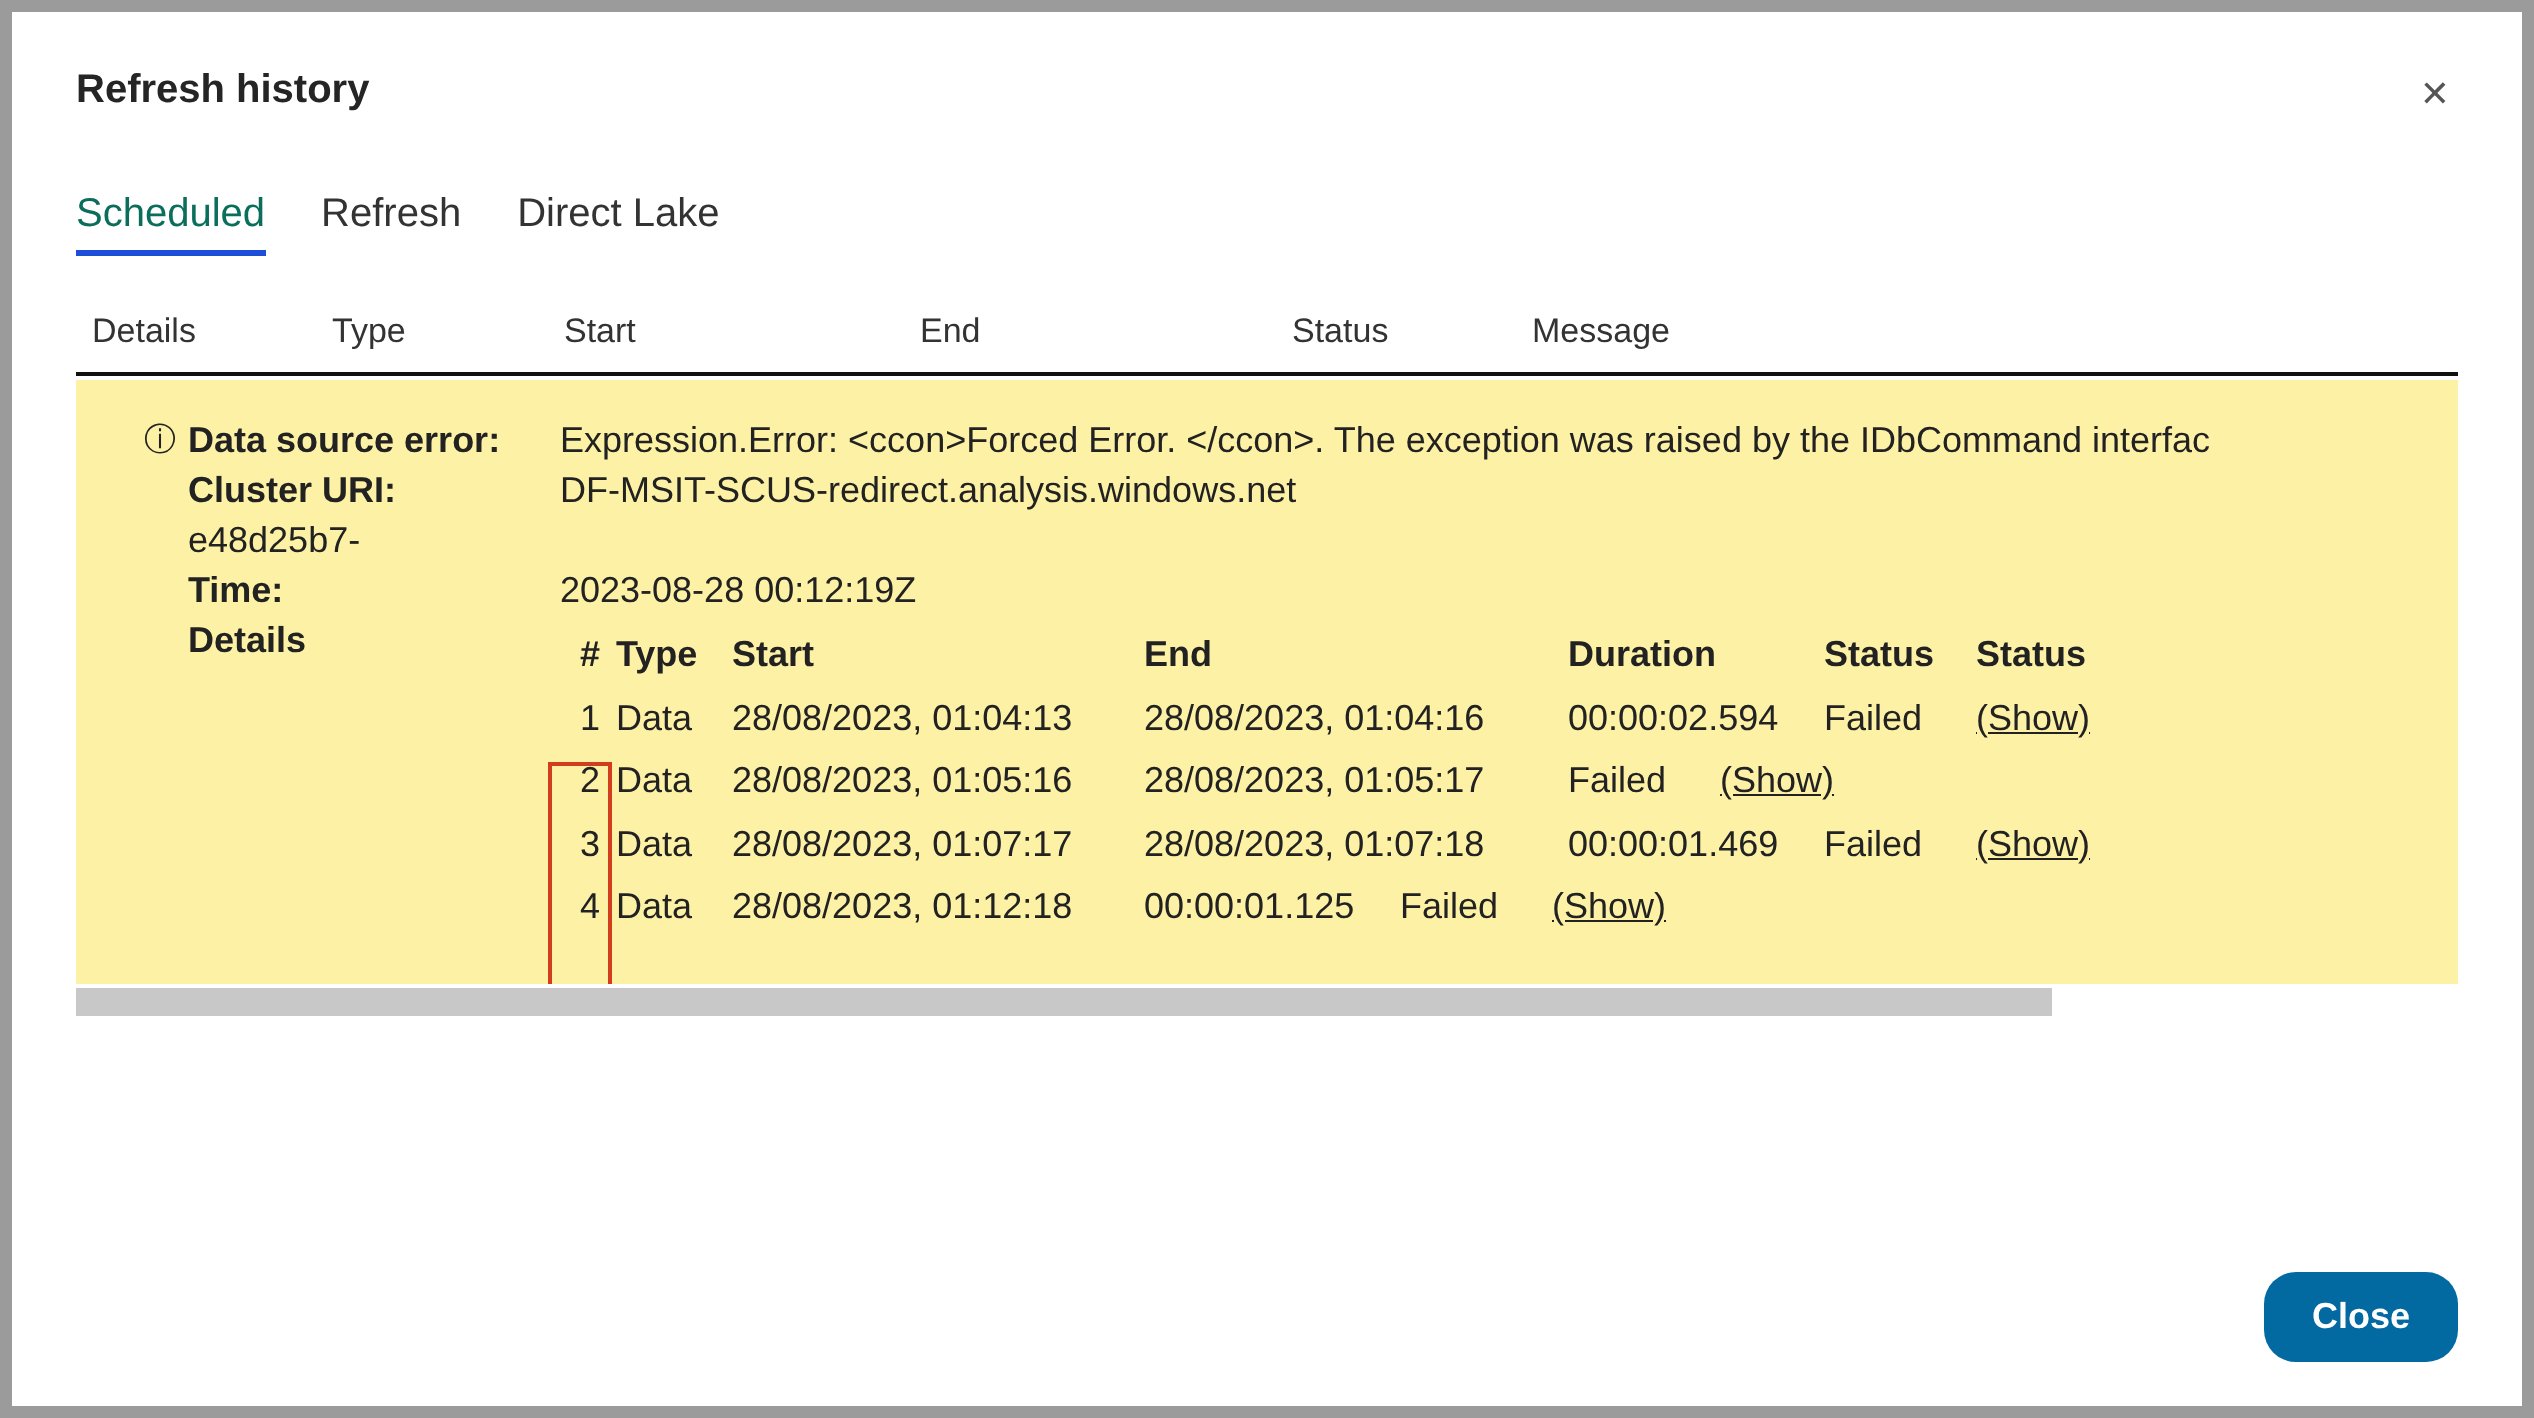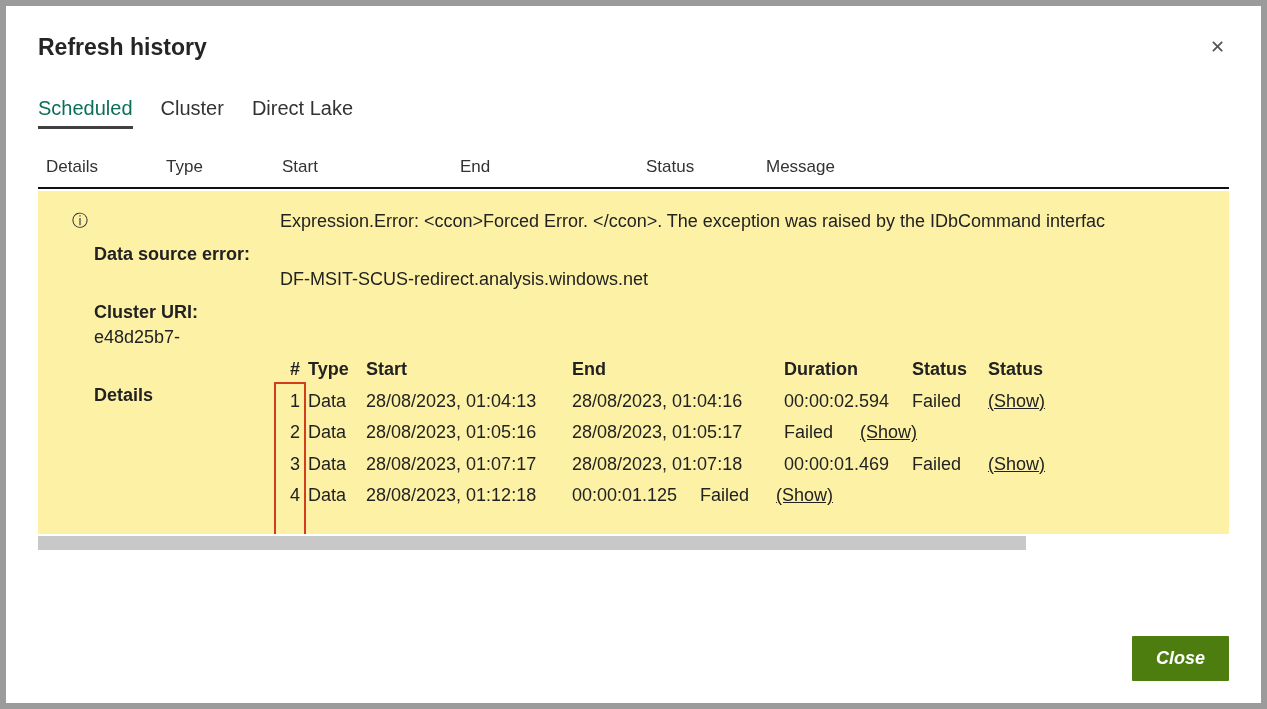--- a/index.html
+++ b/index.html
@@ -20,21 +20,21 @@
       height: 100%;
       position: relative;
       padding: 28px 32px 24px 32px;
     }
     .dialog-header {
       display: flex;
       justify-content: space-between;
       align-items: flex-start;
     }
     .dialog-title {
-      font-size: 23px;
+      font-size: 20px;
       font-weight: 600;
       color: #252525;
     }
     .close-x {
       font-size: 18px;
       color: #555;
       cursor: pointer;
       padding: 4px;
       line-height: 1;
     }
@@ -44,21 +44,21 @@
       gap: 28px;
       font-size: 20px;
       color: #333;
     }
     .tab {
       cursor: pointer;
       padding-bottom: 6px;
     }
     .tab.active {
       color: #0b6e5b;
-      border-bottom: 3px solid #404040;
+      border-bottom: 3px solid #1d4ed8;
     }
     .table-outer {
       margin-top: 28px;
     }
     .col-headers {
       display: flex;
       font-size: 17px;
       color: #333;
       padding: 0 4px 10px 8px;
       border-bottom: 2px solid #111;
@@ -90,21 +90,20 @@
       color: #222;
     }
     .kv-row {
       display: flex;
       margin-bottom: 4px;
     }
     .kv-label {
       width: 186px;
       font-weight: 700;
       color: #222;
-      margin-top: 33px;
     }
     .kv-value {
       flex: 1;
       white-space: nowrap;
       overflow: hidden;
     }
     .details-table {
       margin-top: 2px;
     }
     .dt-head, .dt-row {
@@ -142,44 +141,43 @@
       height: 14px;
       background: #c8c8c8;
       width: 988px;
     }
     .footer {
       position: absolute;
       right: 32px;
       bottom: 22px;
     }
     .close-btn {
-      background: #4d7c0f;
+      background: #0369a1;
       color: #fff;
       font-size: 18px;
       font-weight: 600;
       border: none;
-      border-radius: 1px;
+      border-radius: 16px;
       padding: 12px 24px;
       cursor: pointer;
-      font-style: italic;
     }
   </style>
 </head>
 <body>
 
 <div class="dialog">
 
   <div class="dialog-header">
     <h1 class="dialog-title">Refresh history</h1>
     <span class="close-x">✕</span>
   </div>
 
   <div class="tabs">
     <span class="tab active">Scheduled</span>
-    <span class="tab">Cluster</span>
+    <span class="tab">Refresh</span>
     <span class="tab">Direct Lake</span>
   </div>
 
   <div class="table-outer">
     <div class="col-headers">
       <span class="ch-details">Details</span>
       <span class="ch-type">Type</span>
       <span class="ch-start">Start</span>
       <span class="ch-end">End</span>
       <span class="ch-status">Status</span>
@@ -193,20 +191,24 @@
         <div class="kv-row">
           <span class="kv-label">Data source error:</span>
           <span class="kv-value">Expression.Error: &lt;ccon&gt;Forced Error. &lt;/ccon&gt;. The exception was raised by the IDbCommand interfac</span>
         </div>
         <div class="kv-row">
           <span class="kv-label">Cluster URI:</span>
           <span class="kv-value">DF-MSIT-SCUS-redirect.analysis.windows.net</span>
         </div>
         <div class="kv-row">
           <span class="kv-value">e48d25b7-</span>
+        </div>
+        <div class="kv-row">
+          <span class="kv-label">Time:</span>
+          <span class="kv-value">2023-08-28 00:12:19Z</span>
         </div>
 
         <div class="kv-row" style="align-items: flex-start;">
           <span class="kv-label">Details</span>
           <div class="details-table">
             <div class="dt-head">
               <span class="dt-num">#</span>
               <span class="dt-type">Type</span>
               <span class="dt-start">Start</span>
               <span class="dt-end">End</span>

